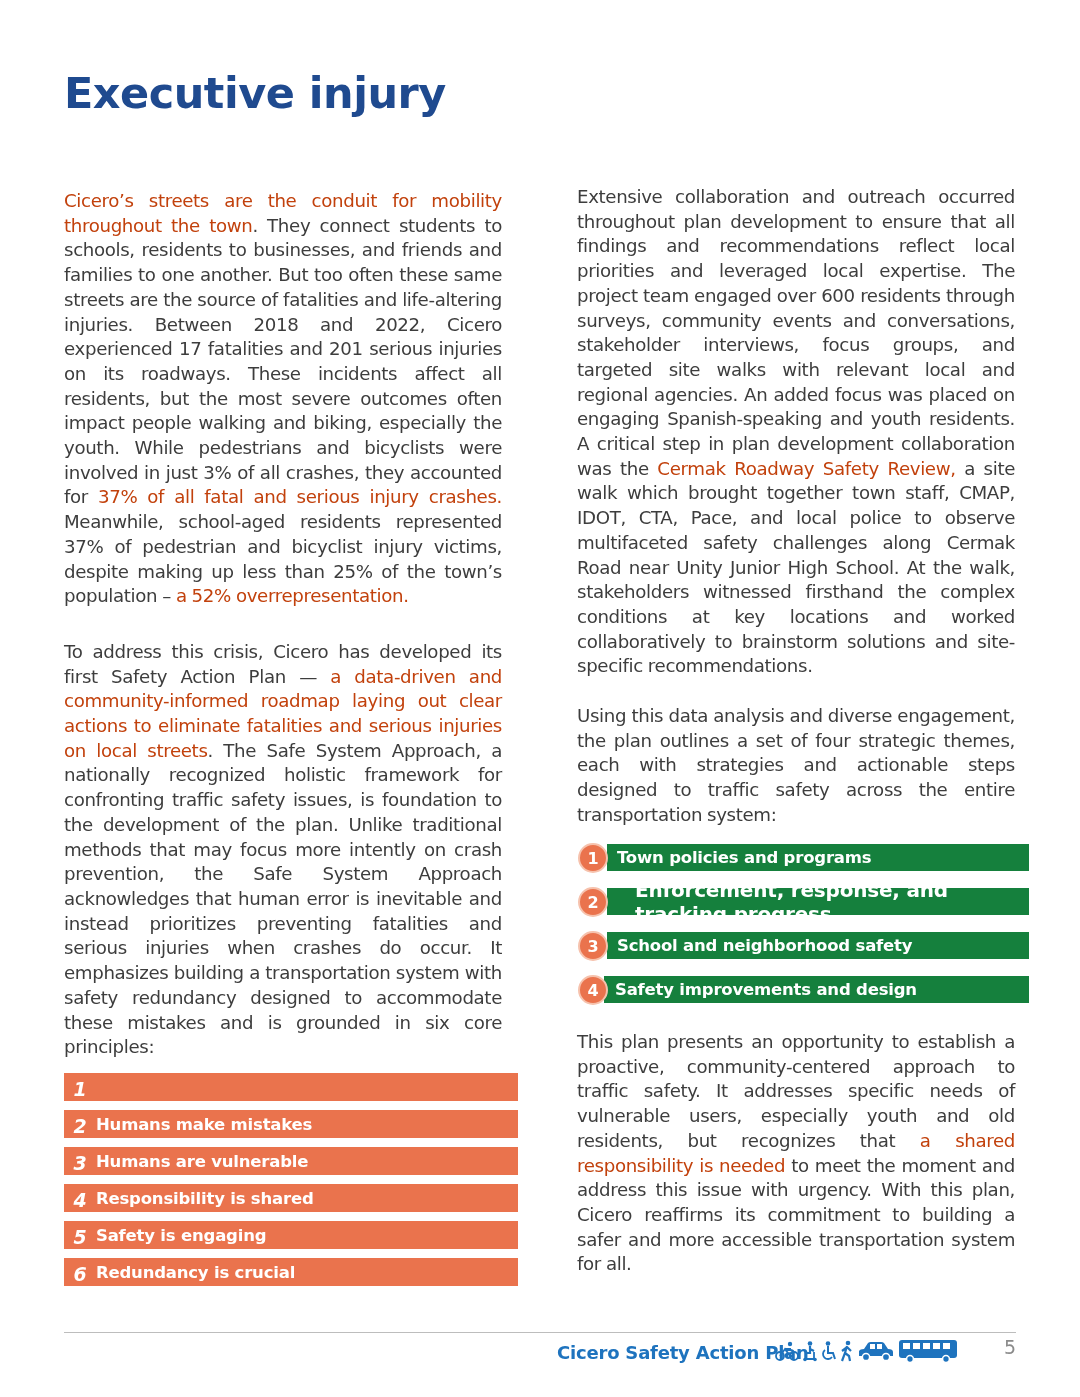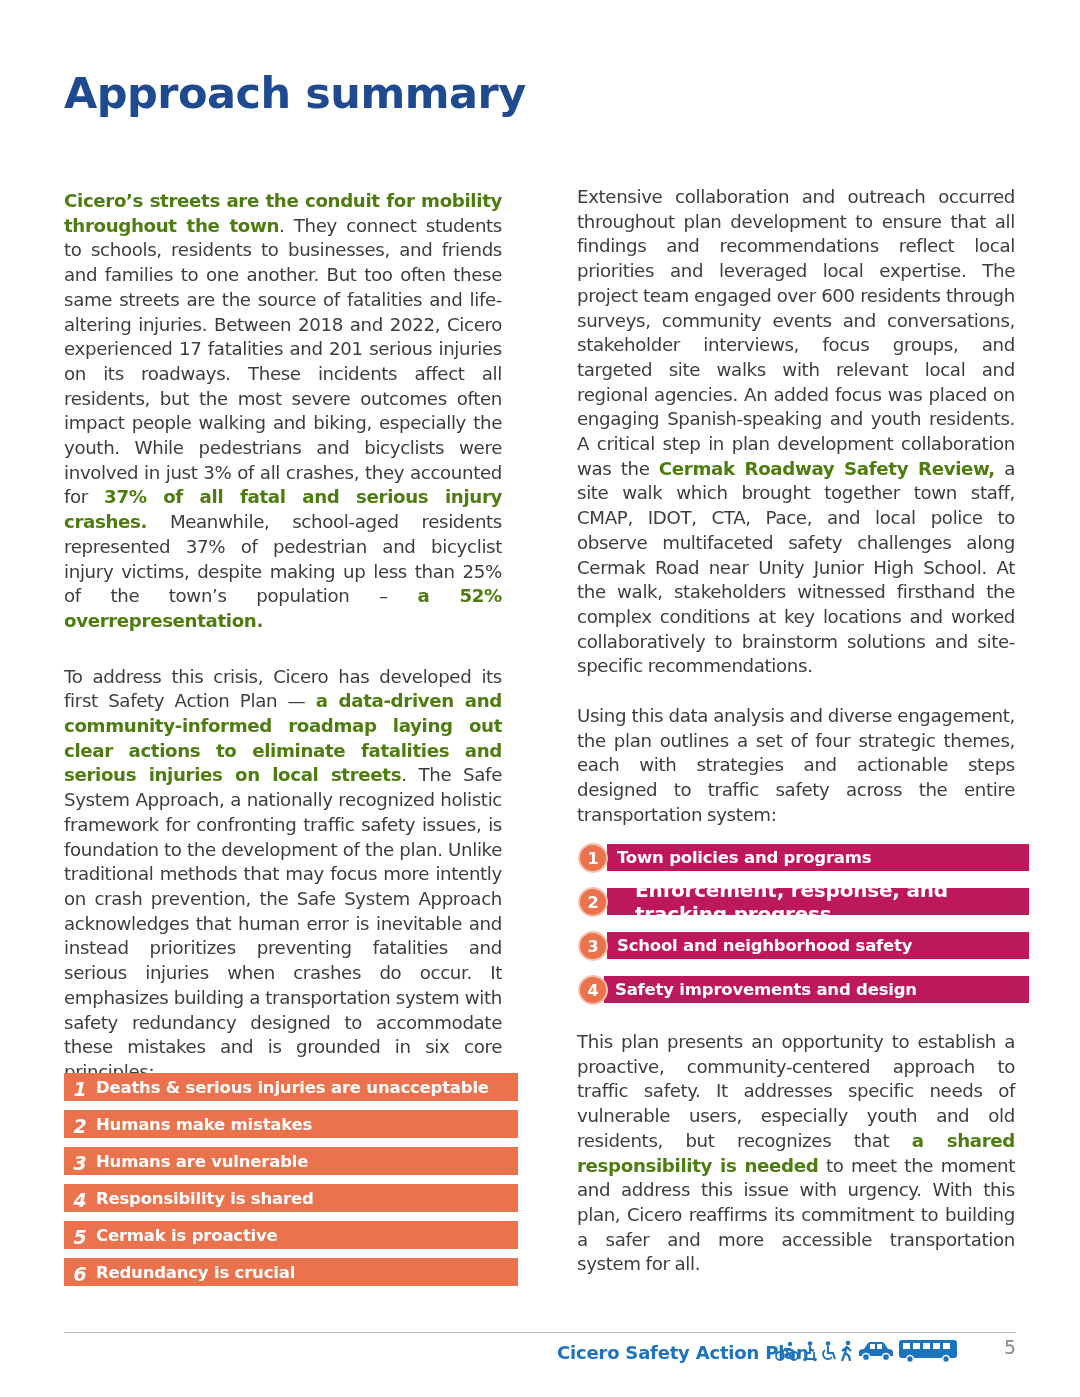--- a/index.html
+++ b/index.html
@@ -6,78 +6,77 @@
   body { width: 1080px; height: 1397px; position: relative; overflow: hidden;
          font-family: "DejaVu Sans", "Liberation Sans", sans-serif; color: #3d3d3d; }
   .title { position: absolute; left: 64px; top: 68px; margin: 0;
            font-family: "DejaVu Sans", sans-serif; font-weight: bold; font-size: 43px;
            letter-spacing: -0.5px; color: #1f4a8f; }
   .col { position: absolute; width: 438px; }
   .col-left { left: 64px; top: 189px; }
   .col-right { left: 577px; top: 185px; }
   p.body { margin: 0; font-size: 18.2px; line-height: 24.7px; text-align: justify;
            letter-spacing: -0.35px; word-spacing: -0.5px; color: #3d3d3d; }
-  p.body b { font-weight: bold; color: #4d7c0f; }
+  p.body b { font-weight: normal; color: #c2410c; }
   .gap { height: 31px; }
   .gap-sm { height: 25px; }
 
   .principles { position: absolute; left: 64px; top: 1073px; width: 454px; }
   .principle { height: 28px; background: #ea734d; margin-bottom: 9px; display: flex; align-items: center;
                color: #fff; font-weight: bold; font-size: 16.5px; letter-spacing: -0.2px; }
   .principle .num { width: 32px; text-align: center; font-style: italic; font-size: 19px; padding-top: 3px; }
   .principle:nth-child(1) { margin-bottom: 9px; }
 
   .themes { position: absolute; left: 577px; top: 843px; width: 452px; }
   .theme { position: relative; height: 28px; margin-bottom: 16px; }
-  .theme .bar { position: absolute; left: 30px; right: 0; top: 1px; height: 27px; background: #be185d;
+  .theme .bar { position: absolute; left: 30px; right: 0; top: 1px; height: 27px; background: #15803d;
                 color: #fff; font-weight: bold; font-size: 16.5px; letter-spacing: -0.2px;
                 display: flex; align-items: center; padding-left: 10px; box-sizing: border-box; }
   .theme .badge { position: absolute; left: 1px; top: 0; width: 26px; height: 26px; border-radius: 50%;
                   background: #ea734d; border: 2px solid #f6c2ad; color: #fff; font-weight: bold;
                   font-size: 16px; display: flex; align-items: center; justify-content: center; }
   .theme:nth-child(2) .bar { padding-left: 28px; font-size: 20px; }
   .theme:nth-child(4) .bar { left: 27px; padding-left: 11px; }
 
   .footer-line { position: absolute; left: 64px; top: 1332px; width: 952px; height: 1px; background: #bdbdbd; }
   .footer-title { position: absolute; left: 528px; top: 1342px; font-weight: bold; font-size: 18px;
                   color: #1e73be; letter-spacing: -0.2px; margin-left: 29px; }
   .footer-icons { position: absolute; left: 775px; top: 1338px; height: 26px; display: flex; align-items: center; gap: 3px; }
   .page-num { position: absolute; left: 1004px; top: 1336px; font-size: 19px; color: #8a8a8a; }
 </style>
 </head>
 <body>
 
-<h1 class="title">Approach summary</h1>
+<h1 class="title">Executive injury</h1>
 
 <div class="col col-left">
   <p class="body"><b>Cicero’s streets are the conduit for mobility throughout the town</b><span>. They connect students to schools, residents to businesses, and friends and families to one another. But too often these same streets are the source of fatalities and life-altering injuries. Between 2018 and 2022, Cicero experienced 17 fatalities and 201 serious injuries on its roadways. These incidents affect all residents, but the most severe outcomes often impact people walking and biking, especially the youth. While pedestrians and bicyclists were involved in just 3% of all crashes, they accounted for </span><b>37% of all fatal and serious injury crashes.</b><span> Meanwhile, school-aged residents represented 37% of pedestrian and bicyclist injury victims, despite making up less than 25% of the town’s population – </span><b>a 52% overrepresentation.</b></p>
   <div class="gap"></div>
   <p class="body"><span>To address this crisis, Cicero has developed its first Safety Action Plan — </span><b>a data-driven and community-informed roadmap laying out clear actions to eliminate fatalities and serious injuries on local streets</b><span>. The Safe System Approach, a nationally recognized holistic framework for confronting traffic safety issues, is foundation to the development of the plan. Unlike traditional methods that may focus more intently on crash prevention, the Safe System Approach acknowledges that human error is inevitable and instead prioritizes preventing fatalities and serious injuries when crashes do occur. It emphasizes building a transportation system with safety redundancy designed to accommodate these mistakes and is grounded in six core principles:</span></p>
 </div>
 
 <div class="principles">
   <div class="principle">
     <span class="num">1</span>
-    <span>Deaths &amp; serious injuries are unacceptable</span>
   </div>
   <div class="principle">
     <span class="num">2</span>
     <span>Humans make mistakes</span>
   </div>
   <div class="principle">
     <span class="num">3</span>
     <span>Humans are vulnerable</span>
   </div>
   <div class="principle">
     <span class="num">4</span>
     <span>Responsibility is shared</span>
   </div>
   <div class="principle">
     <span class="num">5</span>
-    <span>Cermak is proactive</span>
+    <span>Safety is engaging</span>
   </div>
   <div class="principle">
     <span class="num">6</span>
     <span>Redundancy is crucial</span>
   </div>
 </div>
 
 <div class="col col-right">
   <p class="body"><span>Extensive collaboration and outreach occurred throughout plan development to ensure that all findings and recommendations reflect local priorities and leveraged local expertise. The project team engaged over 600 residents through surveys, community events and conversations, stakeholder interviews, focus groups, and targeted site walks with relevant local and regional agencies. An added focus was placed on engaging Spanish-speaking and youth residents. A critical step in plan development collaboration was the </span><b>Cermak Roadway Safety Review,</b><span> a site walk which brought together town staff, CMAP, IDOT, CTA, Pace, and local police to observe multifaceted safety challenges along Cermak Road near Unity Junior High School. At the walk, stakeholders witnessed firsthand the complex conditions at key locations and worked collaboratively to brainstorm solutions and site-specific recommendations.</span></p>
   <div class="gap-sm"></div>

